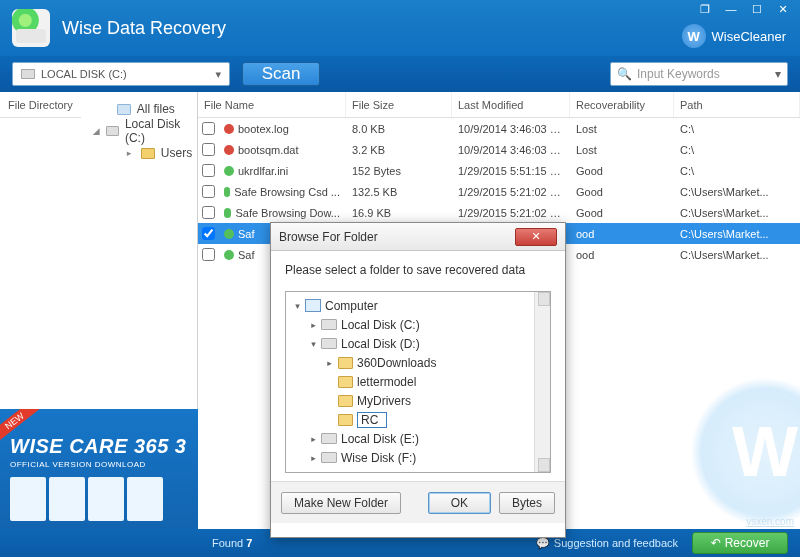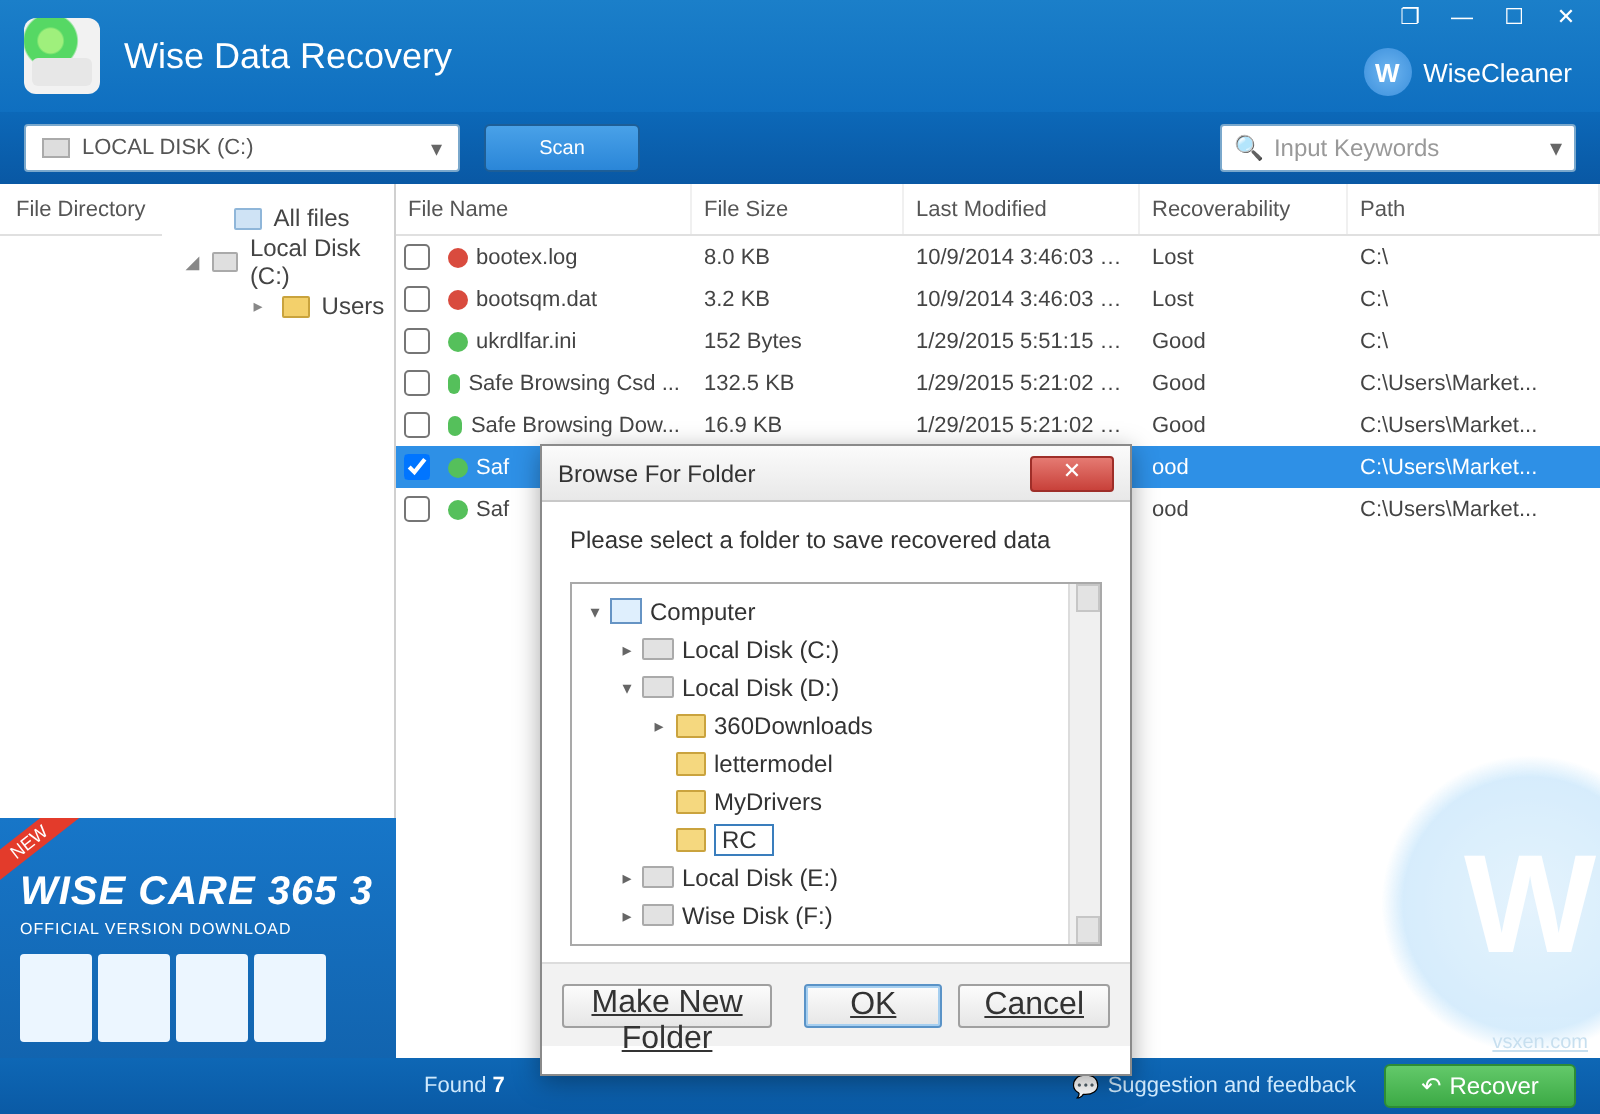--- a/index.html
+++ b/index.html
@@ -13,21 +13,21 @@
 .titlebar .win-ctrls { position:absolute; top:2px; right:6px; display:flex; gap:4px; }
 .titlebar .win-ctrls div { width:22px; height:16px; color:#fff; font-size:11px; text-align:center; line-height:15px; cursor:pointer; }
 .titlebar .wise-cleaner { position:absolute; right:14px; bottom:8px; display:flex; align-items:center; color:#fff; font-size:13px; }
 .titlebar .wise-cleaner .w-badge { width:24px; height:24px; border-radius:12px; background:radial-gradient(circle,#6fb5f0,#3a8fdc); margin-right:6px; display:flex; align-items:center; justify-content:center; font-weight:bold; font-size:13px; }
 
 
 .toolbar { height: 36px; background: linear-gradient(#0c68b8, #0958a4); display:flex; align-items:center; padding:0 12px; gap:12px; }
 .drive-select { width: 218px; height: 24px; background:#fff; border:1px solid #7aa8cc; border-radius:2px; display:flex; align-items:center; padding:0 8px; font-size:11px; color:#555; cursor:pointer; }
 .drive-select .disk-icon { width:14px; height:10px; background:#ddd; border:1px solid #aaa; margin-right:6px; }
 .drive-select .chev { margin-left:auto; color:#666; }
-.scan-btn { width:78px; height:24px; background:linear-gradient(#49a1e8,#2a86d8); border:1px solid #1d5e97; border-radius:3px; color:#fff; font-size:10px; cursor:pointer; }
+.scan-btn { width:78px; height:24px; background:linear-gradient(#49a1e8,#2a86d8); border:1px solid #1d5e97; border-radius:3px; color:#fff; font-size:17px; cursor:pointer; }
 .search-box { margin-left:auto; width:178px; height:24px; background:#fff; border:1px solid #7aa8cc; border-radius:2px; display:flex; align-items:center; padding:0 6px; color:#999; }
 .search-box .mag { margin-right:5px; color:#888; }
 .search-box .chev { margin-left:auto; color:#666; }
 
 
 .main { display:flex; height: calc(100% - 56px - 36px - 28px); }
 .sidebar { width: 198px; border-right:1px solid #d0d0d0; display:flex; flex-direction:row; }
 .sidebar-head { height:26px; border-bottom:1px solid #e0e0e0; padding:0 8px; display:flex; align-items:center; color:#555; font-size:11px; }
 .tree { flex:1; padding:6px 0; }
 .tree-row { display:flex; align-items:center; padding:2px 0 2px 22px; color:#444; font-size:12px; height:22px; cursor:pointer; }
@@ -88,21 +88,21 @@
 .dtr .exp { width:11px; text-align:center; color:#666; font-size:9px; margin-right:2px; }
 .dtr .ic { width:16px; height:14px; margin-right:4px; display:flex; align-items:center; justify-content:center; }
 .dtr .ic.disk::before { content:''; width:14px; height:9px; background:#e2e2e2; border:1px solid #aaa; border-radius:1px; display:block; }
 .dtr .ic.folder::before { content:''; width:13px; height:10px; background:#f5d87f; border:1px solid #caa33e; border-radius:1px; display:block; }
 .dtr .ic.comp::before { content:''; width:14px; height:11px; background:#dfeffd; border:1px solid #6694c4; display:block; }
 .dtr.l0 { padding-left:6px; }
 .dtr.l1 { padding-left:22px; }
 .dtr.l2 { padding-left:38px; }
 .dtr .edit { border:1px solid #3a7ebd; padding:0 3px; background:#fff; min-width:30px; height:16px; line-height:14px; }
 .dialog-btns { height:42px; border-top:1px solid #dcdcdc; background:#f2f2f2; display:flex; align-items:center; padding:0 10px; gap:8px; }
-.dlg-btn { height:22px; padding:0 12px; background:linear-gradient(#fcfcfc,#e6e6e6); border:1px solid #a0a0a0; border-radius:2px; font-size:16px; color:#333; cursor:pointer;text-decoration:underline; }
+.dlg-btn { height:22px; padding:0 12px; background:linear-gradient(#fcfcfc,#e6e6e6); border:1px solid #a0a0a0; border-radius:2px; font-size:12px; color:#333; cursor:pointer; }
 .dlg-btn.primary { border:1px solid #5a93c7; box-shadow:0 0 0 1px #a6cff0 inset; padding:0 22px; }
 .dialog-btns .spacer { flex:1; }
 </style>
 </head>
 <body>
 
 <div class="titlebar">
   <div class="logo"></div>
   <h1>Wise Data Recovery</h1>
   <div class="win-ctrls">
@@ -319,15 +319,15 @@
           <span class="ic disk"></span>
           <span>Wise Disk (F:)</span>
         </div>
         <div class="sbar"></div>
     </div>
   </div>
   <div class="dialog-btns">
     <button class="dlg-btn">Make New Folder</button>
     <div class="spacer"></div>
     <button class="dlg-btn primary">OK</button>
-    <button class="dlg-btn">Cancel</button>
+    <button class="dlg-btn">Bytes</button>
   </div>
 </div>
 
 </body></html>

